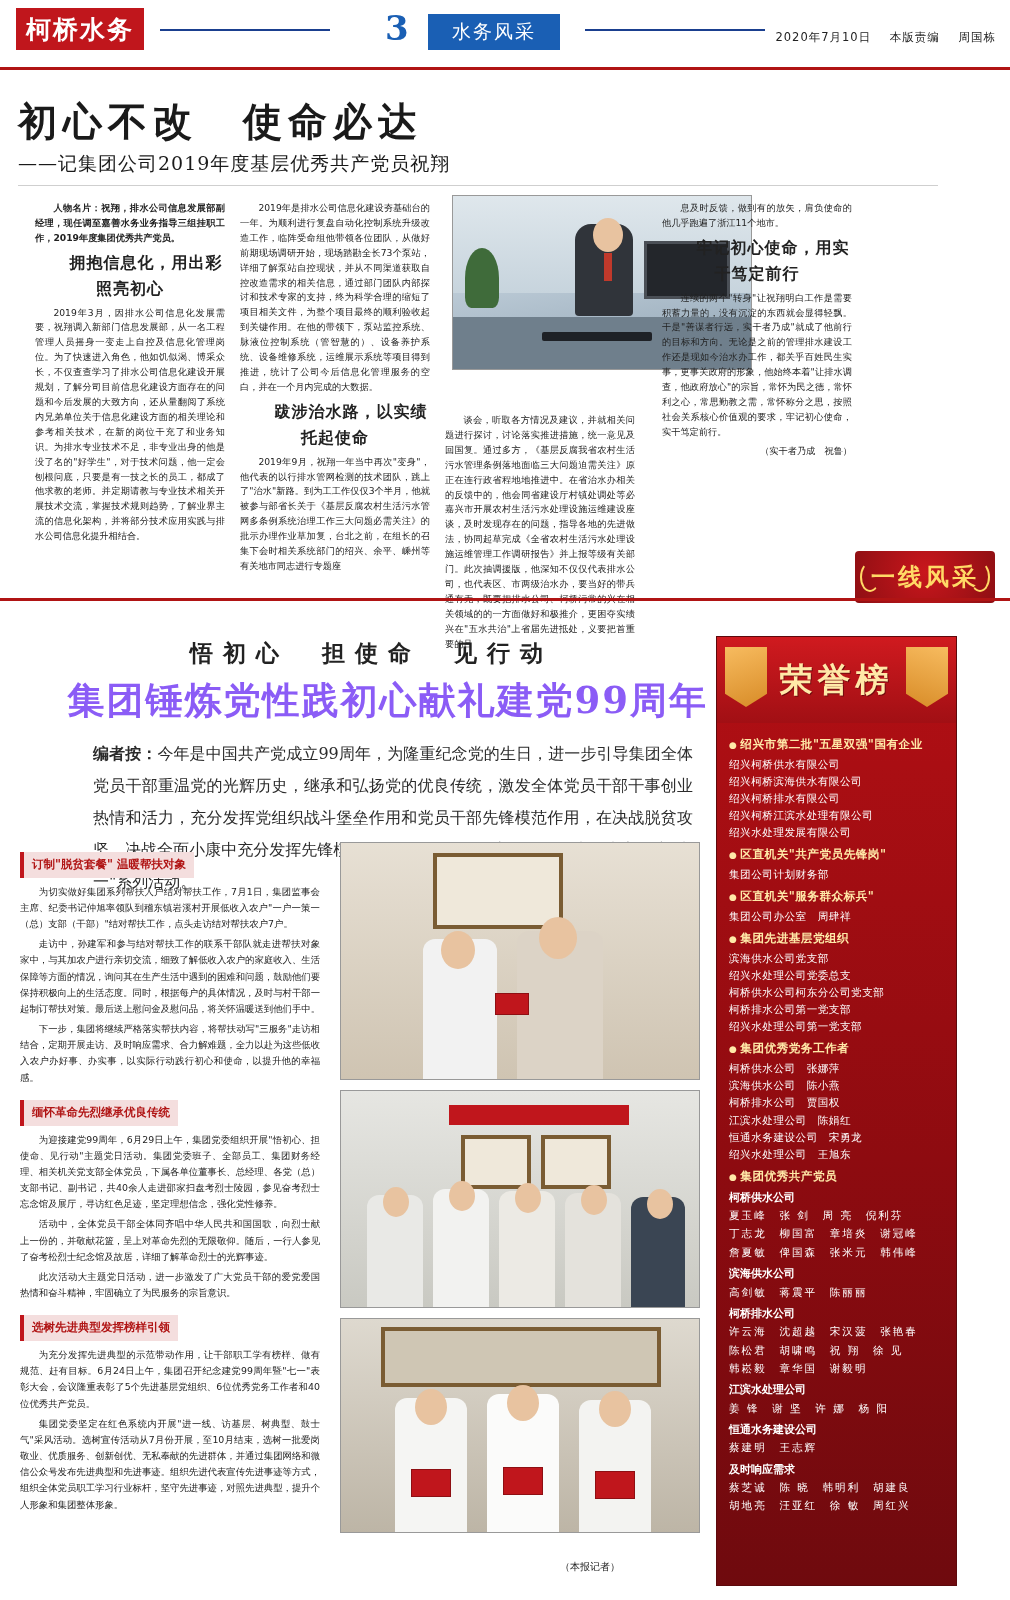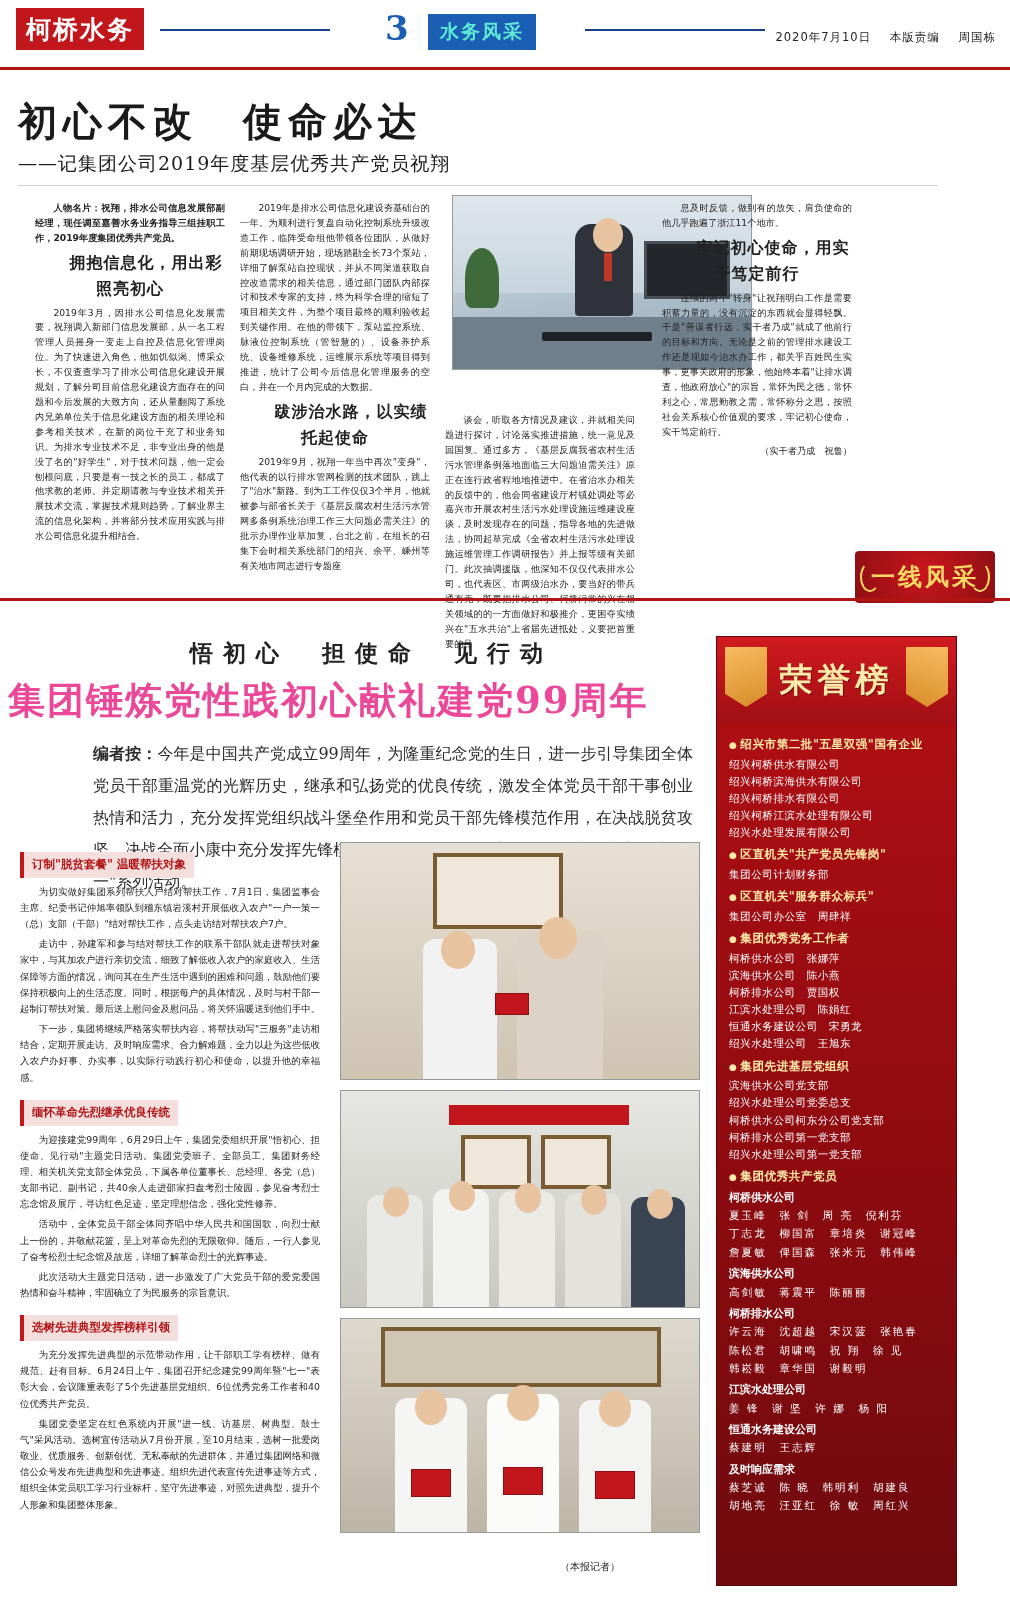--- a/index.html
+++ b/index.html
@@ -34,22 +34,22 @@
   .mast-rule2 {
     position:absolute; left:585px; top:29px; width:180px; height:2px; background:#1a3f8f;
   }
   .mast-pageno {
     position:absolute; left:385px; top:8px;
     font-size:34px; font-weight:bold; color:#1a5fb4;
     font-family:"DejaVu Serif", serif;
   }
   .mast-section {
     position:absolute; left:428px; top:14px;
-    background:#1a5fb4; color:#5eead4;
-    padding:5px 12px; font-size:19px; font-weight:bold; letter-spacing:2px;
+    background:#1a5fb4; color:#ffffff;
+    padding:5px 24px; font-size:19px; font-weight:normal; letter-spacing:2px;
   }
   .mast-date {
     position:absolute; right:14px; top:30px;
     font-size:11.5px; color:#222; letter-spacing:1px;
   }
   .mast-date span { margin-left:14px; }
 
   
   .a1 { position:absolute; left:0; top:73px; width:1010px; height:500px;text-decoration:underline; }
   .a1-title {
@@ -120,22 +120,22 @@
   .hr-thick { position:absolute; left:0; top:598px; width:1010px; height:3px; background:#b01414; }
 
   
   .a2 { position:absolute; left:0; top:610px; width:1010px; height:990px; }
   .a2-kicker {
     position:absolute; left:190px; top:28px;
     font-size:23px; font-weight:bold; letter-spacing:10px; color:#222;
     font-family:"DejaVu Serif", serif;
   }
   .a2-title {
-    position:absolute; left:8px; top:66px; width:700px; text-align:left;
-    font-size:37px; font-weight:bold; color:#ec4899; letter-spacing:2px;
+    position:absolute; left:8px; top:66px; width:700px; text-align:right;
+    font-size:37px; font-weight:bold; color:#8b5cf6; letter-spacing:2px;
     font-family:"DejaVu Serif", serif;
   }
   .a2-editor {
     position:absolute; left:93px; top:128px; width:600px;
     font-size:16px; line-height:2.0; text-align:justify; color:#2b2b2b;
     font-family:"DejaVu Serif", serif;
   }
   .a2-editor .tag { font-weight:bold; }
 
   .a2c1 { left:20px; top:232px; width:300px; font-size:9.4px; line-height:1.72; }
@@ -352,39 +352,39 @@
         <div class="h-cat">区直机关"共产党员先锋岗"</div>
         <div class="h-org">集团公司计划财务部</div>
       </div>
 
       <div class="h-group">
         <div class="h-cat">区直机关"服务群众标兵"</div>
         <div class="h-org">集团公司办公室　周肆祥</div>
       </div>
 
       <div class="h-group">
+        <div class="h-cat">集团先进基层党组织</div>
+        <div class="h-org">滨海供水公司党支部</div>
+        <div class="h-org">绍兴水处理公司党委总支</div>
+        <div class="h-org">柯桥供水公司柯东分公司党支部</div>
+        <div class="h-org">柯桥排水公司第一党支部</div>
+        <div class="h-org">绍兴水处理公司第一党支部</div>
+      </div>
+
+      <div class="h-group">
         <div class="h-cat">集团优秀党务工作者</div>
         <div class="h-org">柯桥供水公司　张娜萍</div>
         <div class="h-org">滨海供水公司　陈小燕</div>
         <div class="h-org">柯桥排水公司　贾国权</div>
         <div class="h-org">江滨水处理公司　陈娟红</div>
         <div class="h-org">恒通水务建设公司　宋勇龙</div>
         <div class="h-org">绍兴水处理公司　王旭东</div>
       </div>
 
       <div class="h-group">
-        <div class="h-cat">集团先进基层党组织</div>
-        <div class="h-org">滨海供水公司党支部</div>
-        <div class="h-org">绍兴水处理公司党委总支</div>
-        <div class="h-org">柯桥供水公司柯东分公司党支部</div>
-        <div class="h-org">柯桥排水公司第一党支部</div>
-        <div class="h-org">绍兴水处理公司第一党支部</div>
-      </div>
-
-      <div class="h-group">
         <div class="h-cat">集团优秀共产党员</div>
 
         <div class="h-sub">柯桥供水公司</div>
         <div class="h-names">夏玉峰　张 剑　周 亮　倪利芬</div>
         <div class="h-names">丁志龙　柳国富　章培炎　谢冠峰</div>
         <div class="h-names">詹夏敏　俾国森　张米元　韩伟峰</div>
 
         <div class="h-sub">滨海供水公司</div>
         <div class="h-names">高剑敏　蒋震平　陈丽丽</div>
 

